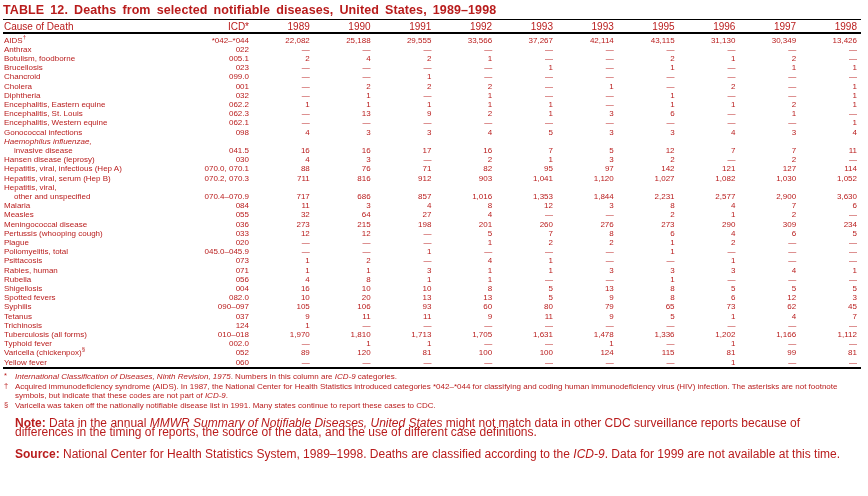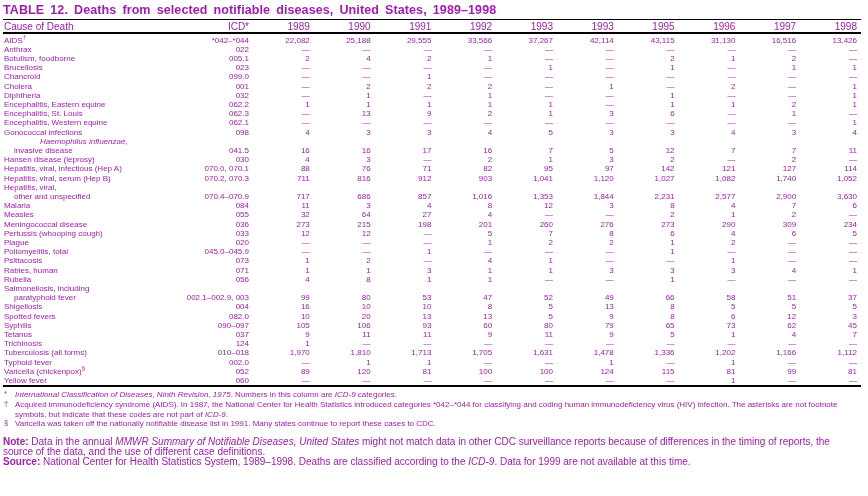--- a/index.html
+++ b/index.html
@@ -1,19 +1,19 @@
 <!DOCTYPE html>
 <html><head>
 <meta charset="utf-8">
 <style>
   * { box-sizing: border-box; }
   html, body { margin: 0; padding: 0; background: #fff; }
   .page {
     width: 868px; height: 496px; overflow: hidden;
-    background: #fff; color: #a21caf;
+    background: #fff; color: #b91c1c;
     font-family: "Liberation Sans", sans-serif;
     padding: 3px 7px 0 3px;
   }
   .title {
     font-size: 12.5px; font-weight: bold;
     letter-spacing: 0.1px; word-spacing: 2.5px;
     padding: 0 0 2px 0;
     border-bottom: 1.5px solid #000;
     white-space: nowrap;
   }
@@ -33,29 +33,29 @@
   }
   th.h-label { text-align: left; padding-left: 1px; }
   td {
     font-size: 8px; line-height: 9.2px;
     vertical-align: bottom; text-align: right;
     padding: 0 4px 0 0; white-space: nowrap;
   }
   td.label { text-align: left; padding: 0 0 0 1px; }
   tbody tr:first-child td { padding-top: 1.5px; }
   .l2 { padding-left: 10px; }
-  .it { font-style: italic; margin-left: 36px; }
+  .it { font-style: italic; }
   sup.mk { font-size: 6px; line-height: 0; vertical-align: super; }
   .footnotes { margin-top: 3px; }
   .footnote {
     position: relative; padding-left: 12px;
     font-size: 8px; line-height: 9.7px;
   }
   .fsym { position: absolute; left: 1px; top: -1px; font-size: 7.5px; }
-  .note, .source { font-size: 10px; line-height: 9.8px; margin: 0; }
+  .note, .source { font-size: 12px; line-height: 9.8px; margin: 12px; }
   .note { margin-top: 8px; }
   b { font-weight: bold; }
   i { }
 </style>
 </head>
 <body>
 
 <div class="page">
   <div class="title">TABLE 12. Deaths from selected notifiable diseases, United States, 1989–1998</div>
 
@@ -97,21 +97,21 @@
           </td>
           <td class="icd">*042–*044</td>
           <td class="val">22,082</td>
           <td class="val">25,188</td>
           <td class="val">29,555</td>
           <td class="val">33,566</td>
           <td class="val">37,267</td>
           <td class="val">42,114</td>
           <td class="val">43,115</td>
           <td class="val">31,130</td>
-          <td class="val">16,516</td>
+          <td class="val">30,349</td>
           <td class="val">13,426</td>
         </tr>
         <tr>
           <td class="label">
             <div class="l1"><span>Anthrax</span></div>
           </td>
           <td class="icd">022</td>
           <td class="val">—</td>
           <td class="val">—</td>
           <td class="val">—</td>
@@ -322,21 +322,21 @@
           </td>
           <td class="icd">070.2, 070.3</td>
           <td class="val">711</td>
           <td class="val">816</td>
           <td class="val">912</td>
           <td class="val">903</td>
           <td class="val">1,041</td>
           <td class="val">1,120</td>
           <td class="val">1,027</td>
           <td class="val">1,082</td>
-          <td class="val">1,740</td>
+          <td class="val">1,030</td>
           <td class="val">1,052</td>
         </tr>
         <tr>
           <td class="label">
             <div class="l1"><span>Hepatitis, viral,</span></div>
             <div class="l2">other and unspecified</div>
           </td>
           <td class="icd">070.4–070.9</td>
           <td class="val">717</td>
           <td class="val">686</td>
@@ -485,37 +485,20 @@
           <td class="val">4</td>
           <td class="val">8</td>
           <td class="val">1</td>
           <td class="val">1</td>
           <td class="val">—</td>
           <td class="val">—</td>
           <td class="val">1</td>
           <td class="val">—</td>
           <td class="val">—</td>
           <td class="val">—</td>
-        </tr>
-        <tr>
-          <td class="label">
-            <div class="l1"><span>Salmonellosis, including</span></div>
-            <div class="l2">paratyphoid fever</div>
-          </td>
-          <td class="icd">002.1–002.9, 003</td>
-          <td class="val">99</td>
-          <td class="val">80</td>
-          <td class="val">53</td>
-          <td class="val">47</td>
-          <td class="val">52</td>
-          <td class="val">49</td>
-          <td class="val">66</td>
-          <td class="val">58</td>
-          <td class="val">51</td>
-          <td class="val">37</td>
         </tr>
         <tr>
           <td class="label">
             <div class="l1"><span>Shigellosis</span></div>
           </td>
           <td class="icd">004</td>
           <td class="val">16</td>
           <td class="val">10</td>
           <td class="val">10</td>
           <td class="val">8</td>

